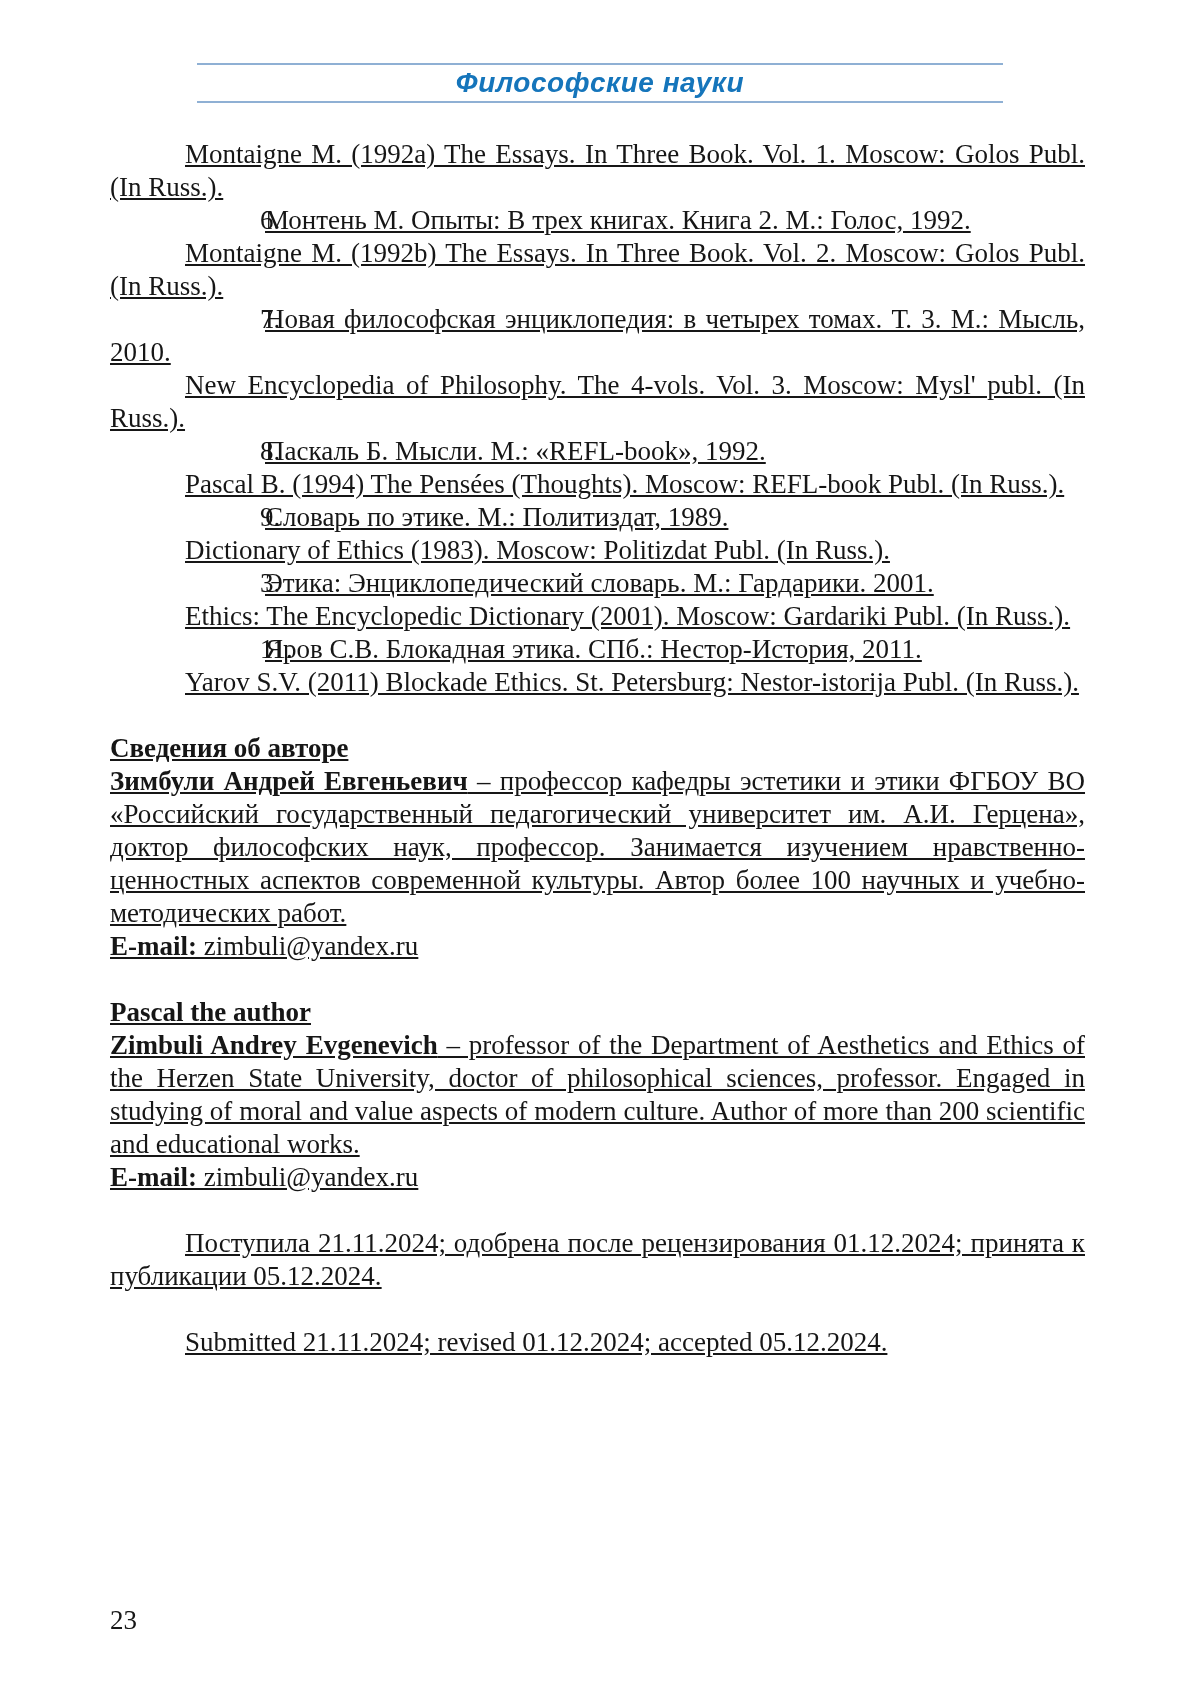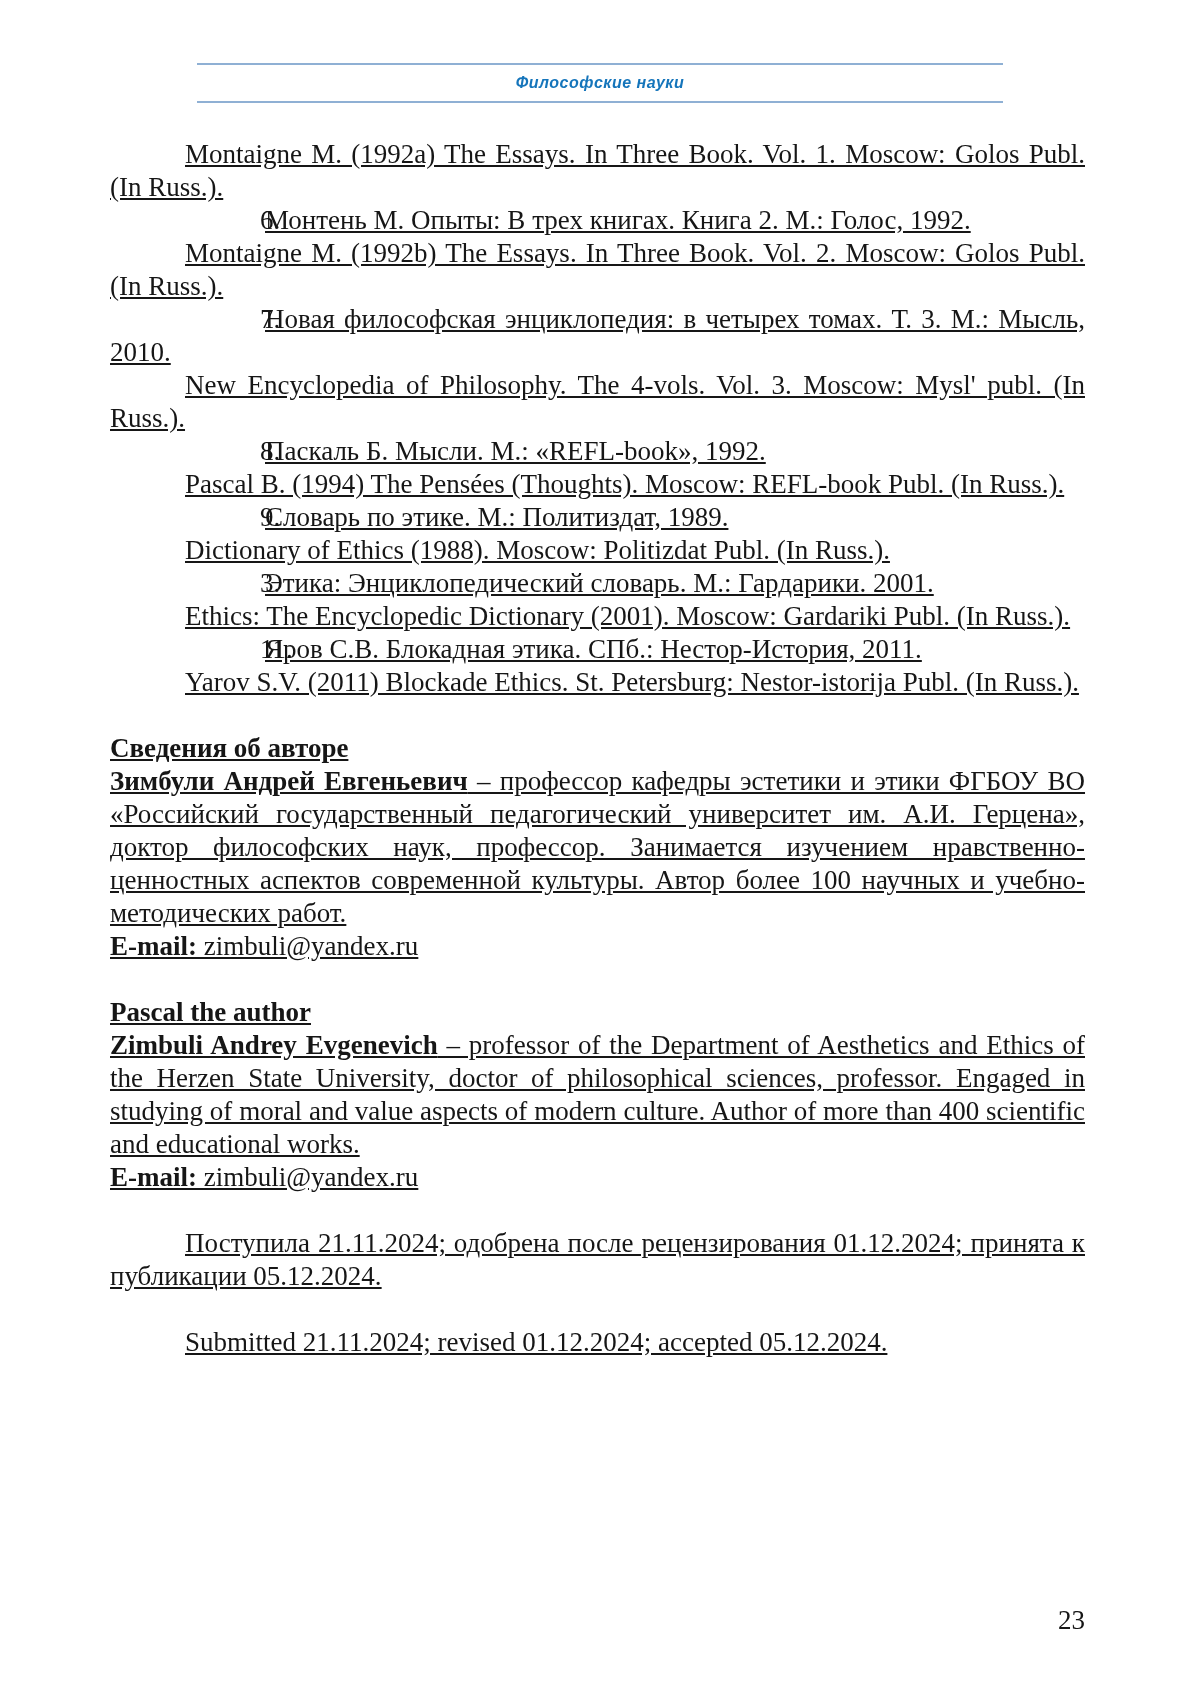--- a/index.html
+++ b/index.html
@@ -21,21 +21,21 @@
   .rule {
     height: 0;
     border-top: 2px solid #8fb0d4;
   }
   .journal-title {
     height: 36px; line-height: 36px;
     text-align: center;
     font-family: "Liberation Sans", "DejaVu Sans", sans-serif;
     font-weight: bold;
     font-style: italic;
-    font-size: 16px;
+    font-size: 28px;
     letter-spacing: 0.5px;
     color: #1575bb;
   }
 
   
   .content {
     position: absolute;
     left: 110px; top: 138px; width: 975px;
     font-size: 27px;
     line-height: 33px;
@@ -43,21 +43,21 @@
   .content p { margin: 0; text-align: justify; text-decoration: underline; }
   p.indent { text-indent: 75px; }
   .num { display: inline-block; width: 80px; font-style: normal; }
   .blank { height: 33px; }
   b, .bold { font-weight: bold; }
 
   
   .page-number {
     position: absolute;
     left: 110px; top: 1604px; width: 975px;
-    text-align: right;
+    text-align: left;
     font-size: 27px; line-height: 33px;
     color: #161616;
   }
 </style>
 </head>
 <body>
 
 <div class="page">
 
   <header class="journal-header">
@@ -70,40 +70,40 @@
 
     <section>
       <p class="indent"><span>Montaigne M. (1992a) The Essays. In Three Book. Vol. 1. Moscow: Golos Publ. (In Russ.).</span></p>
       <p class="indent"><span class="num">6.</span><span>Монтень М. Опыты: В трех книгах. Книга 2. М.: Голос, 1992.</span></p>
       <p class="indent"><span>Montaigne M. (1992b) The Essays. In Three Book. Vol. 2. Moscow: Golos Publ. (In Russ.).</span></p>
       <p class="indent"><span class="num">7.</span><span>Новая философская энциклопедия: в четырех томах. Т. 3. М.: Мысль, 2010.</span></p>
       <p class="indent"><span>New Encyclopedia of Philosophy. The 4-vols. Vol. 3. Moscow: Mysl' publ. (In Russ.).</span></p>
       <p class="indent"><span class="num">8.</span><span>Паскаль Б. Мысли. М.: «REFL-book», 1992.</span></p>
       <p class="indent"><span>Pascal B. (1994) The Pensées (Thoughts). Moscow: REFL-book Publ. (In Russ.).</span></p>
       <p class="indent"><span class="num">9.</span><span>Словарь по этике. М.: Политиздат, 1989.</span></p>
-      <p class="indent"><span>Dictionary of Ethics (1988). Moscow: Politizdat Publ. (In Russ.).</span></p>
+      <p class="indent"><span>Dictionary of Ethics (1983). Moscow: Politizdat Publ. (In Russ.).</span></p>
       <p class="indent"><span class="num">3.</span><span>Этика: Энциклопедический словарь. М.: Гардарики. 2001.</span></p>
       <p class="indent"><span>Ethics: The Encyclopedic Dictionary (2001). Moscow: Gardariki Publ. (In Russ.).</span></p>
       <p class="indent"><span class="num">11.</span><span>Яров С.В. Блокадная этика. СПб.: Нестор-История, 2011.</span></p>
       <p class="indent"><span>Yarov S.V. (2011) Blockade Ethics. St. Petersburg: Nestor-istorija Publ. (In Russ.).</span></p>
     </section>
 
     <div class="blank"></div>
 
     <section>
       <p><b>Сведения об авторе</b></p>
       <p><b>Зимбули Андрей Евгеньевич</b><span> – профессор кафедры эстетики и этики ФГБОУ ВО «Российский государственный педагогический университет им. А.И. Герцена», доктор философских наук, профессор. Занимается изучением нравственно-ценностных аспектов современной культуры. Автор более 100 научных и учебно-методических работ.</span></p>
       <p><b>E-mail:</b><span> zimbuli@yandex.ru</span></p>
     </section>
 
     <div class="blank"></div>
 
     <section>
       <p><b>Pascal the author</b></p>
-      <p><b>Zimbuli Andrey Evgenevich</b><span> – professor of the Department of Aesthetics and Ethics of the Herzen State University, doctor of philosophical sciences, professor. Engaged in studying of moral and value aspects of modern culture. Author of more than 400 scientific and educational works.</span></p>
+      <p><b>Zimbuli Andrey Evgenevich</b><span> – professor of the Department of Aesthetics and Ethics of the Herzen State University, doctor of philosophical sciences, professor. Engaged in studying of moral and value aspects of modern culture. Author of more than 200 scientific and educational works.</span></p>
       <p><b>E-mail:</b><span> zimbuli@yandex.ru</span></p>
     </section>
 
     <div class="blank"></div>
 
     <section>
       <p class="indent"><span>Поступила 21.11.2024; одобрена после рецензирования 01.12.2024; принята к публикации 05.12.2024.</span></p>
       <div class="blank"></div>
       <p class="indent"><span>Submitted 21.11.2024; revised 01.12.2024; accepted 05.12.2024.</span></p>
     </section>

